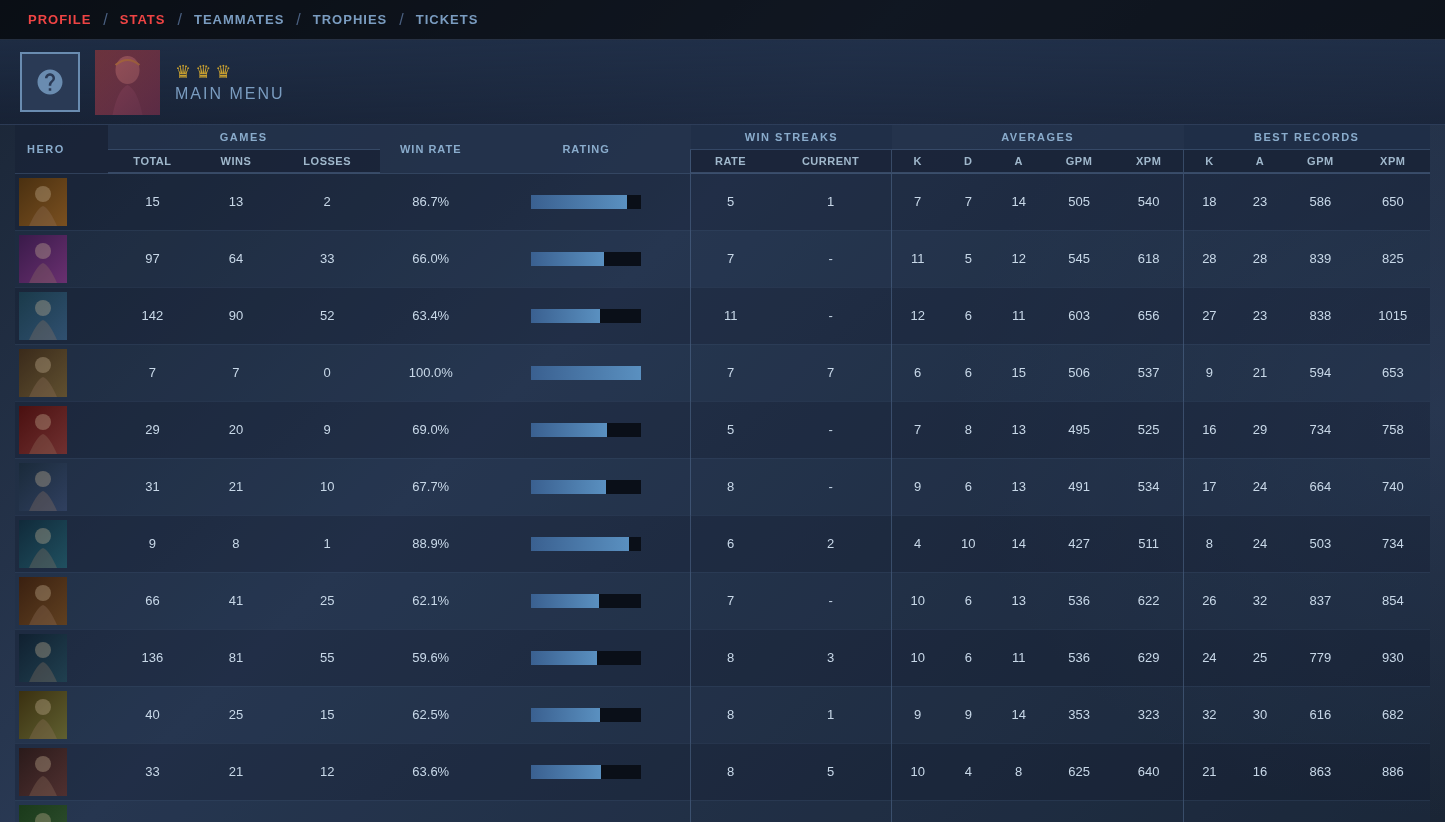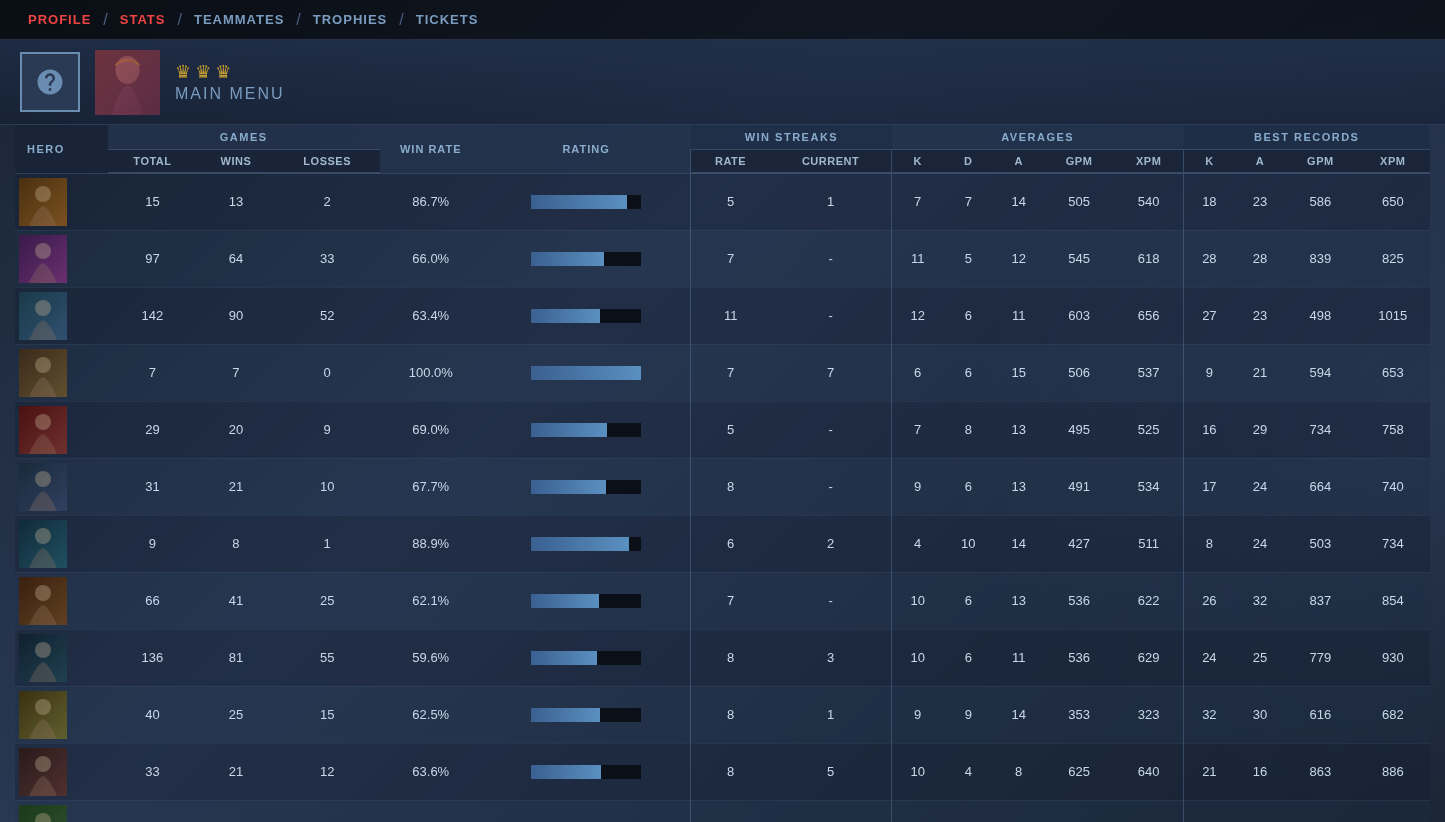--- a/index.html
+++ b/index.html
@@ -396,21 +396,21 @@
     </td>
     <td class="section-divider-left">11</td>
     <td>-</td>
     <td class="section-divider-left">12</td>
     <td>6</td>
     <td>11</td>
     <td>603</td>
     <td>656</td>
     <td class="section-divider-left">27</td>
     <td>23</td>
-    <td>498</td>
+    <td>838</td>
     <td>1015</td>
   </tr>
         <tr>
     <td style="padding:2px 4px;">
       <div class="hero-cell">
         <div class="hero-thumb" style="background:linear-gradient(135deg, #3a2a1a, #605030);">
           <svg viewBox="0 0 48 48" style="width:100%;height:100%;opacity:0.6;">
             <circle cx="24" cy="16" r="8" fill="rgba(200,180,150,0.6)"></circle>
             <path d="M10 48 Q18 30 24 28 Q30 30 38 48" fill="rgba(150,120,100,0.5)"></path>
           </svg>

